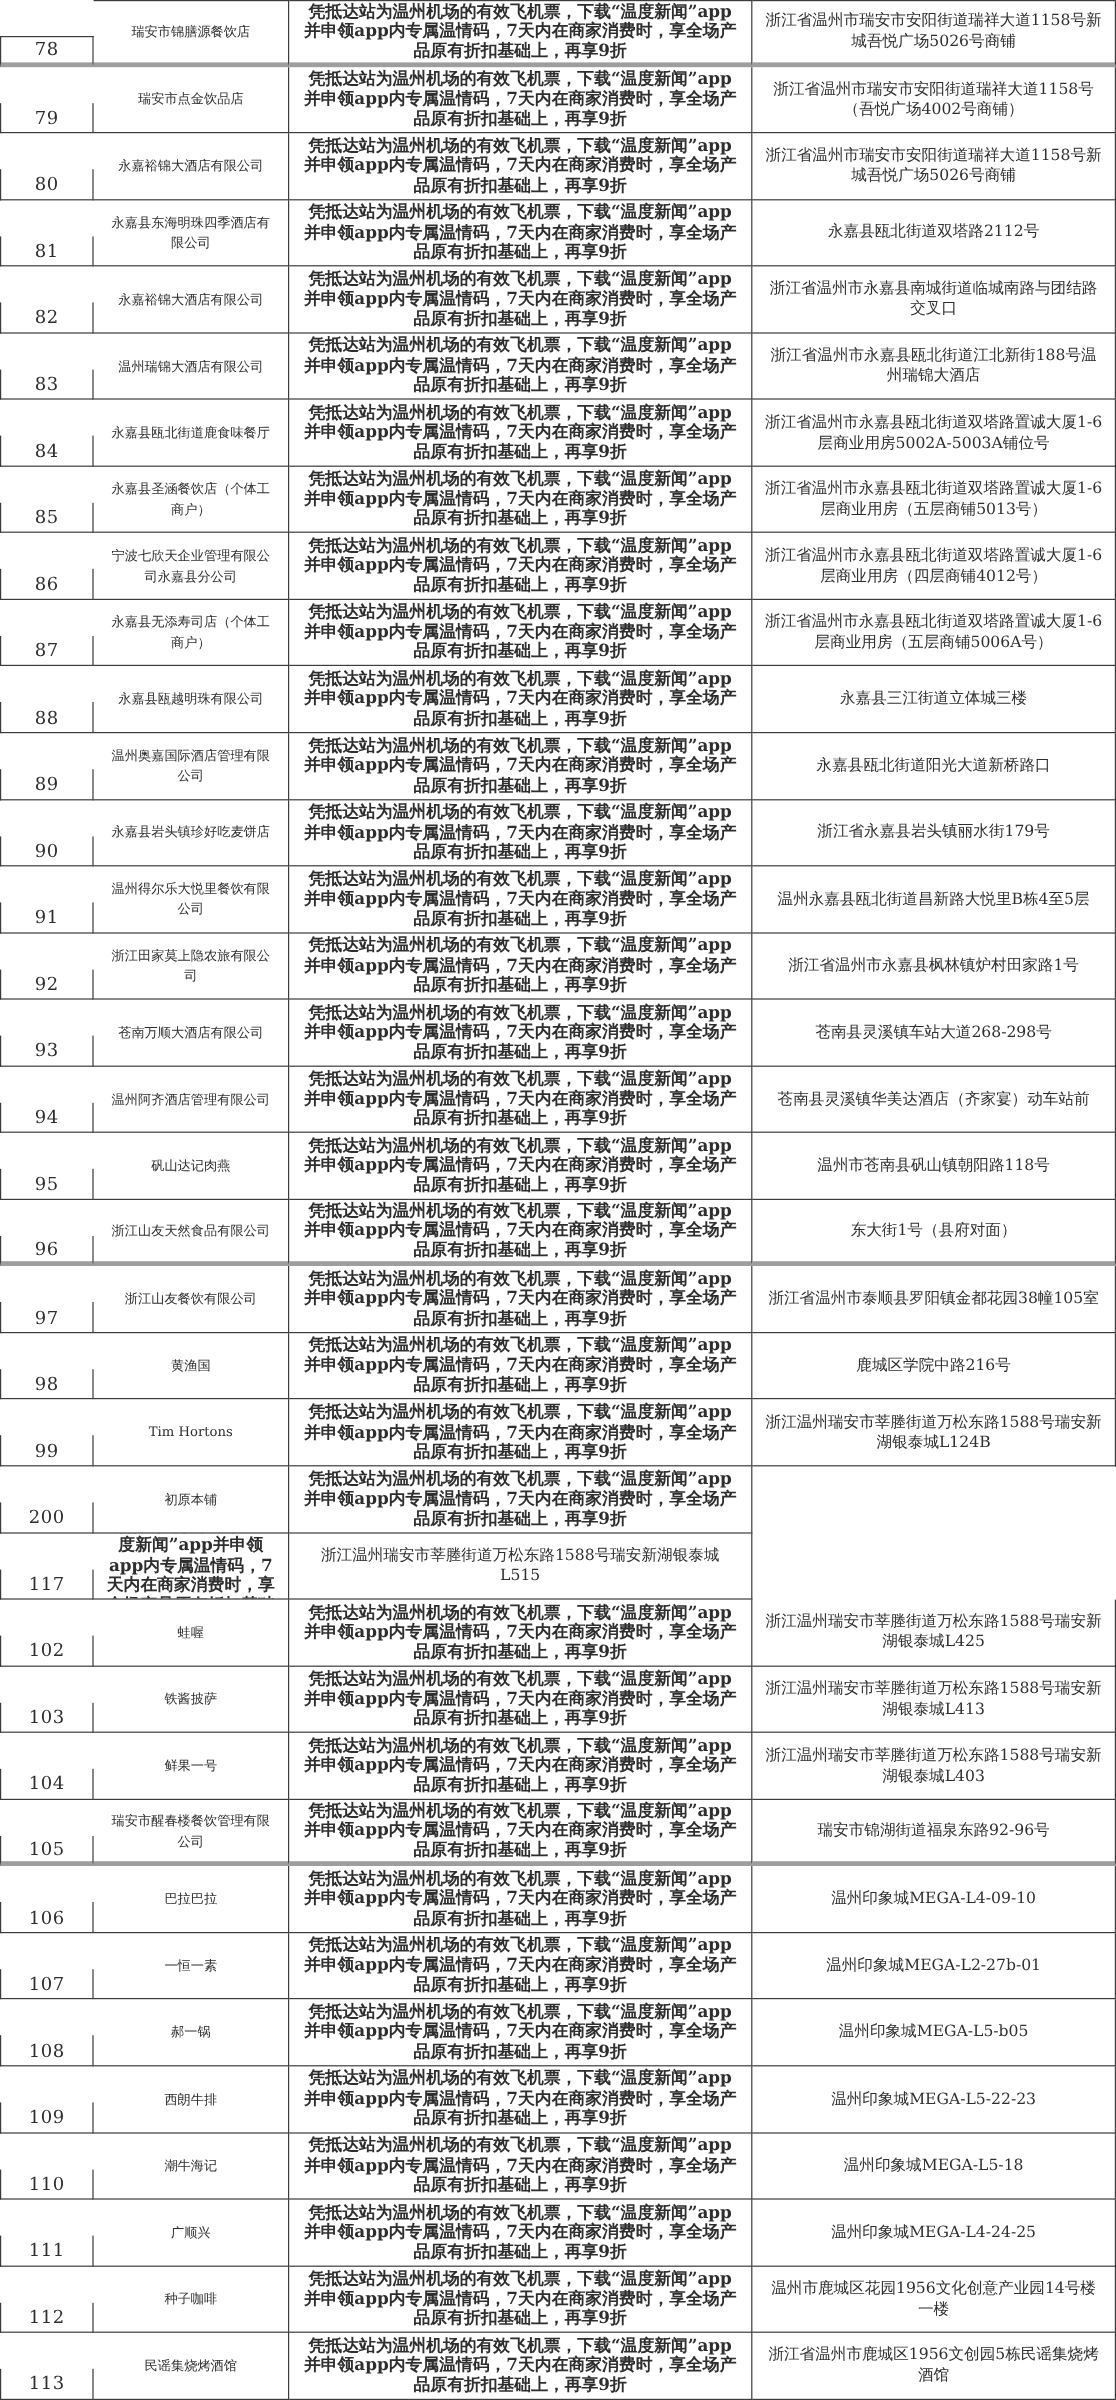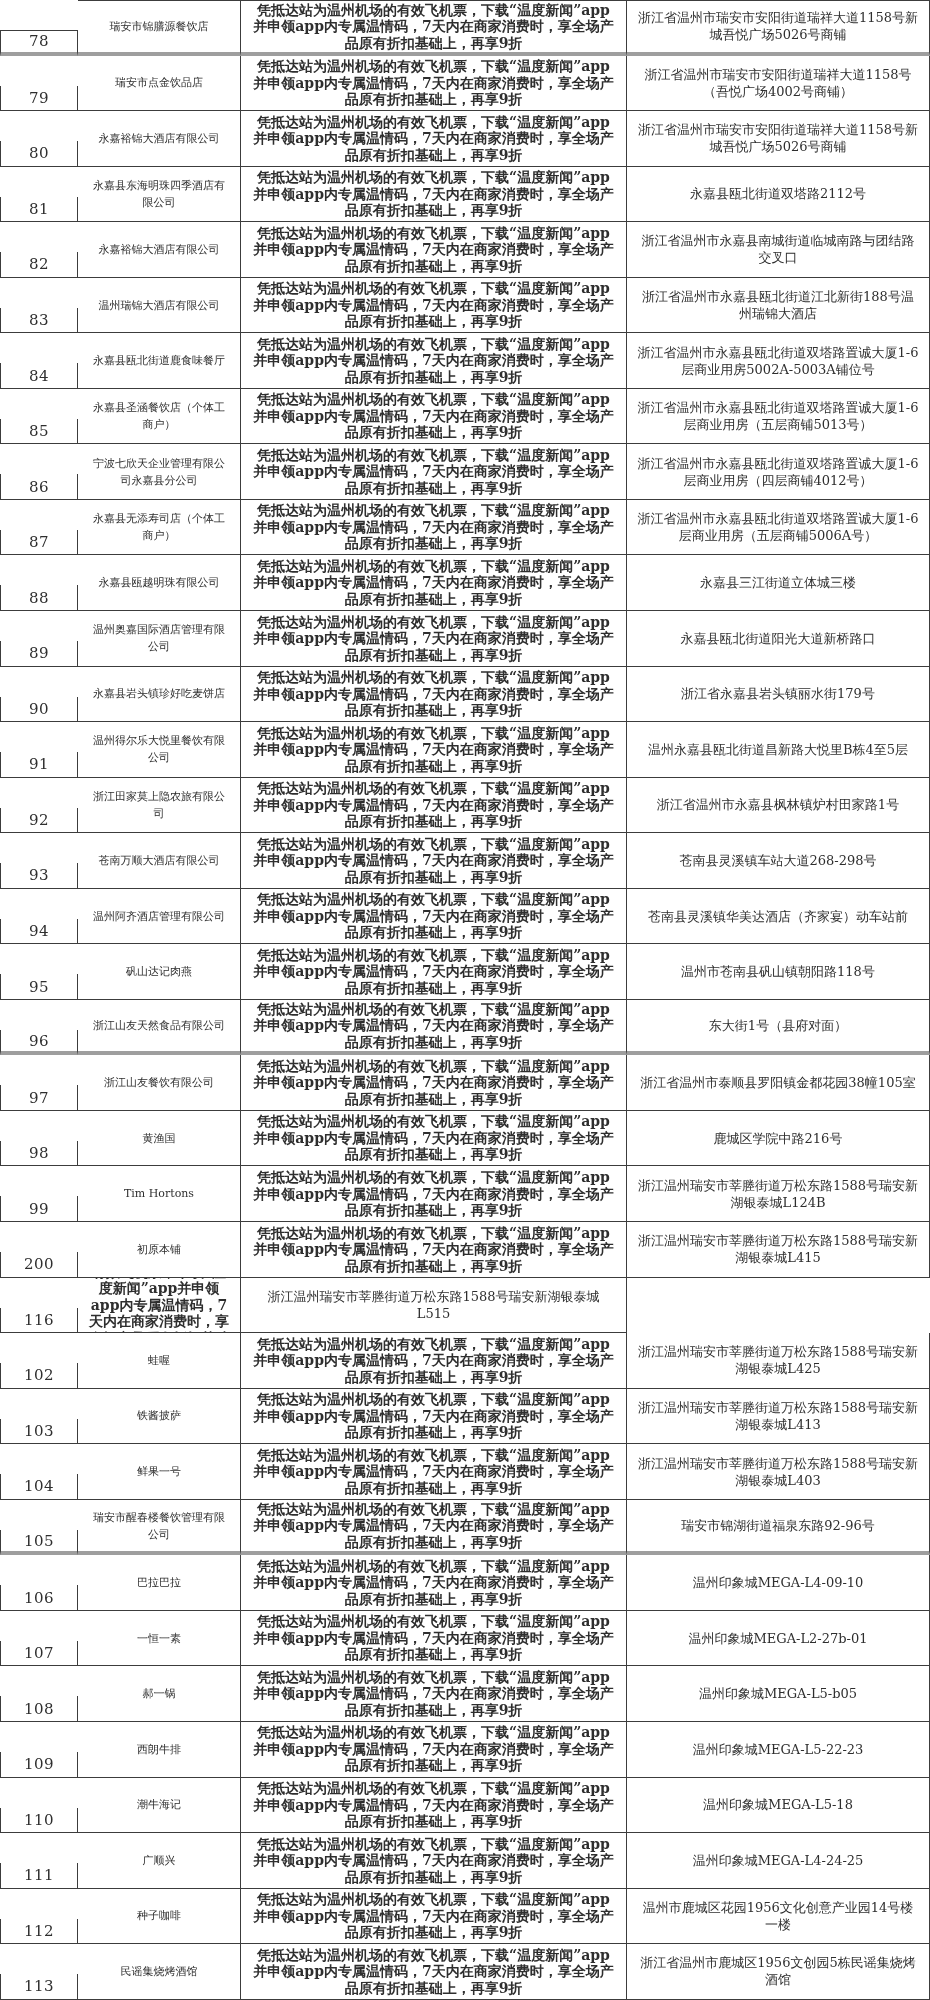--- a/index.html
+++ b/index.html
@@ -192,24 +192,23 @@
       <div class="row">
     <div class="cell c-no">99</div>
     <div class="cell c-name">Tim Hortons</div>
     <div class="cell c-offer">凭抵达站为温州机场的有效飞机票，下载“温度新闻”app并申领app内专属温情码，7天内在商家消费时，享全场产品原有折扣基础上，再享9折</div>
     <div class="cell c-addr">浙江温州瑞安市莘塍街道万松东路1588号瑞安新湖银泰城L124B</div>
   </div>
       <div class="row">
     <div class="cell c-no">200</div>
     <div class="cell c-name">初原本铺</div>
     <div class="cell c-offer">凭抵达站为温州机场的有效飞机票，下载“温度新闻”app并申领app内专属温情码，7天内在商家消费时，享全场产品原有折扣基础上，再享9折</div>
-    <div class="cell c-addr">浙江温州瑞安市莘塍街道万松东路1588号瑞安新湖银泰城L415</div>
-  </div>
-      <div class="row">
-    <div class="cell c-no">116</div>
+  </div>
+      <div class="row">
+    <div class="cell c-no">117</div>
     <div class="cell c-offer">凭抵达站为温州机场的有效飞机票，下载“温度新闻”app并申领app内专属温情码，7天内在商家消费时，享全场产品原有折扣基础上，再享9折</div>
     <div class="cell c-addr">浙江温州瑞安市莘塍街道万松东路1588号瑞安新湖银泰城L515</div>
   </div>
       <div class="row">
     <div class="cell c-no">102</div>
     <div class="cell c-name">蛙喔</div>
     <div class="cell c-offer">凭抵达站为温州机场的有效飞机票，下载“温度新闻”app并申领app内专属温情码，7天内在商家消费时，享全场产品原有折扣基础上，再享9折</div>
     <div class="cell c-addr">浙江温州瑞安市莘塍街道万松东路1588号瑞安新湖银泰城L425</div>
   </div>
       <div class="row">

